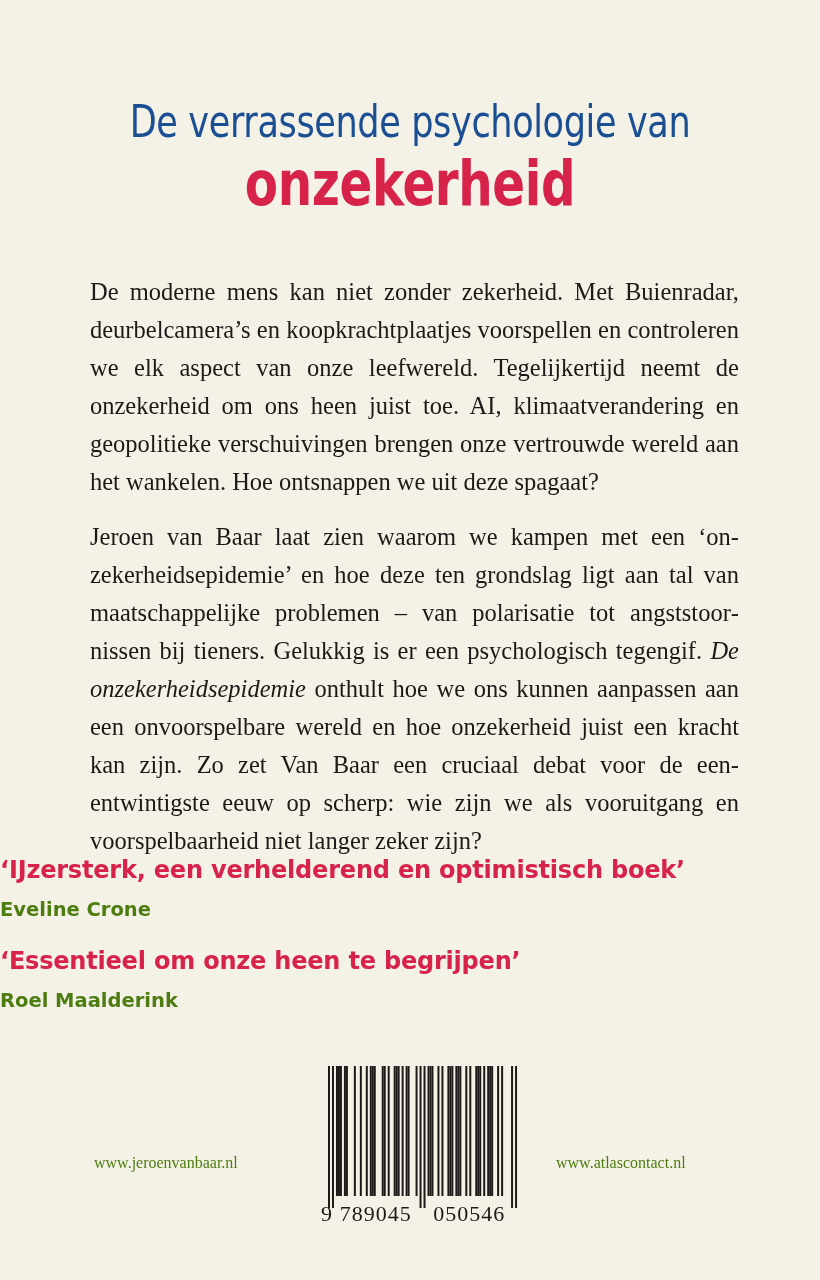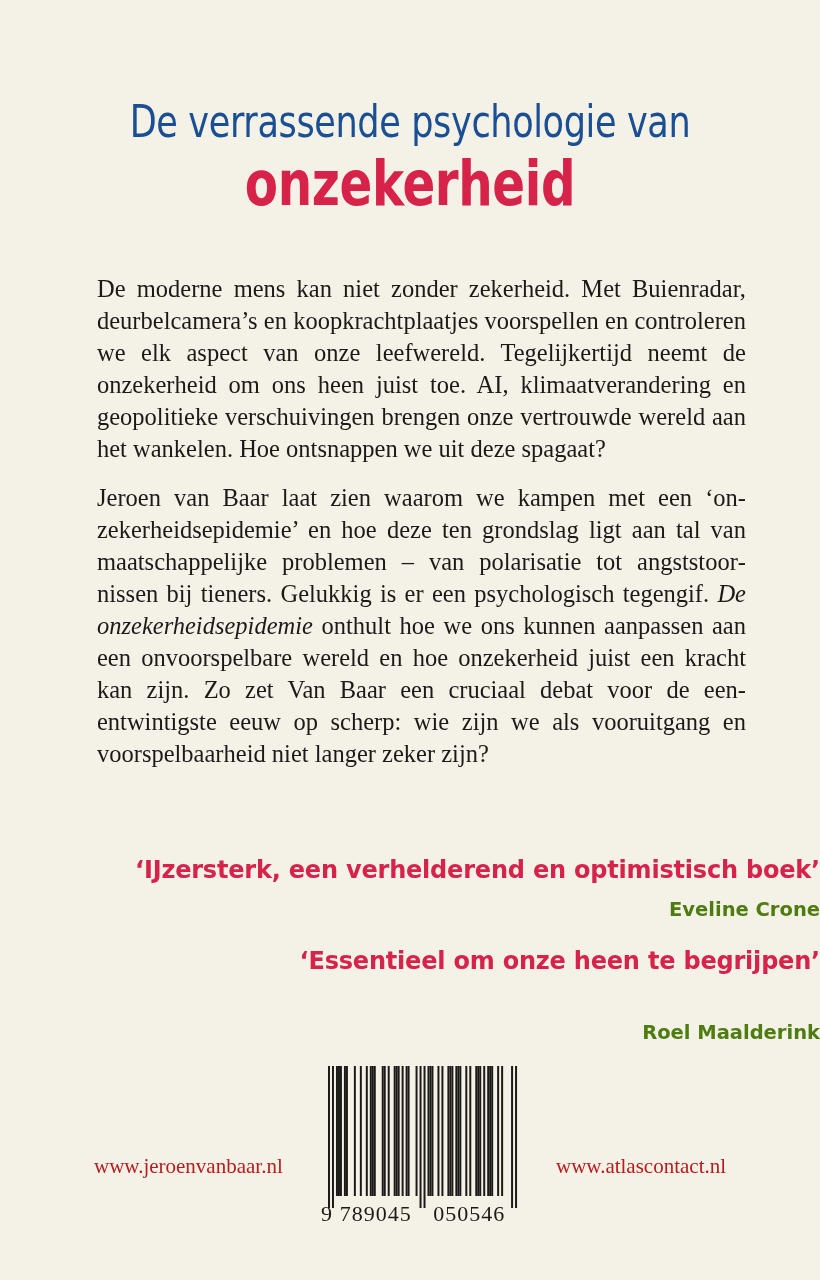--- a/index.html
+++ b/index.html
@@ -35,64 +35,64 @@
   .title-line2 {
     top: 148px;
     font-size: 62px;
     line-height: 72px;
     color: #d7224a;
     transform: scaleX(0.78);
     transform-origin: center;
   }
   .blurb {
     position: absolute;
-    left: 97px;
+    left: 90px;
     width: 649px;
     top: 273px;
     font-family: "Liberation Serif", serif;
     font-size: 24.5px;
-    line-height: 32px;
+    line-height: 38px;
     text-align: justify;
     hyphens: manual;
   }
   .blurb p {
     margin: 0 0 17px 0;
     text-align-last: left;
   }
   .blurb em {
     font-style: italic;
   }
   .quote {
     position: absolute;
     left: 0;
     width: 820px;
-    text-align: right;
+    text-align: left;
     font-family: "DejaVu Sans", sans-serif;
   }
   .quote-text {
     color: #d7224a;
     font-size: 24px;
     font-weight: bold;
     letter-spacing: -0.2px;
   }
   .quote-author {
     color: #4d7c0f;
     font-size: 19.5px;
     font-weight: bold;
   }
   .q1 { top: 856px; }
   .a1 { top: 898px; }
   .q2 { top: 947px; }
-  .a2 { top: 989px; margin-top: 32px; }
+  .a2 { top: 989px; }
   .url {
     position: absolute;
     top: 1154px;
     font-family: "Liberation Serif", serif;
-    font-size: 21px;
-    color: #b91c1c;
+    font-size: 16px;
+    color: #4d7c0f;
   }
   .url-left { left: 94px; }
   .url-right { left: 537px; margin-left: 19px; }
   .barcode {
     position: absolute;
     left: 318px;
     top: 1066px;
     width: 210px;
     height: 170px;
   }

